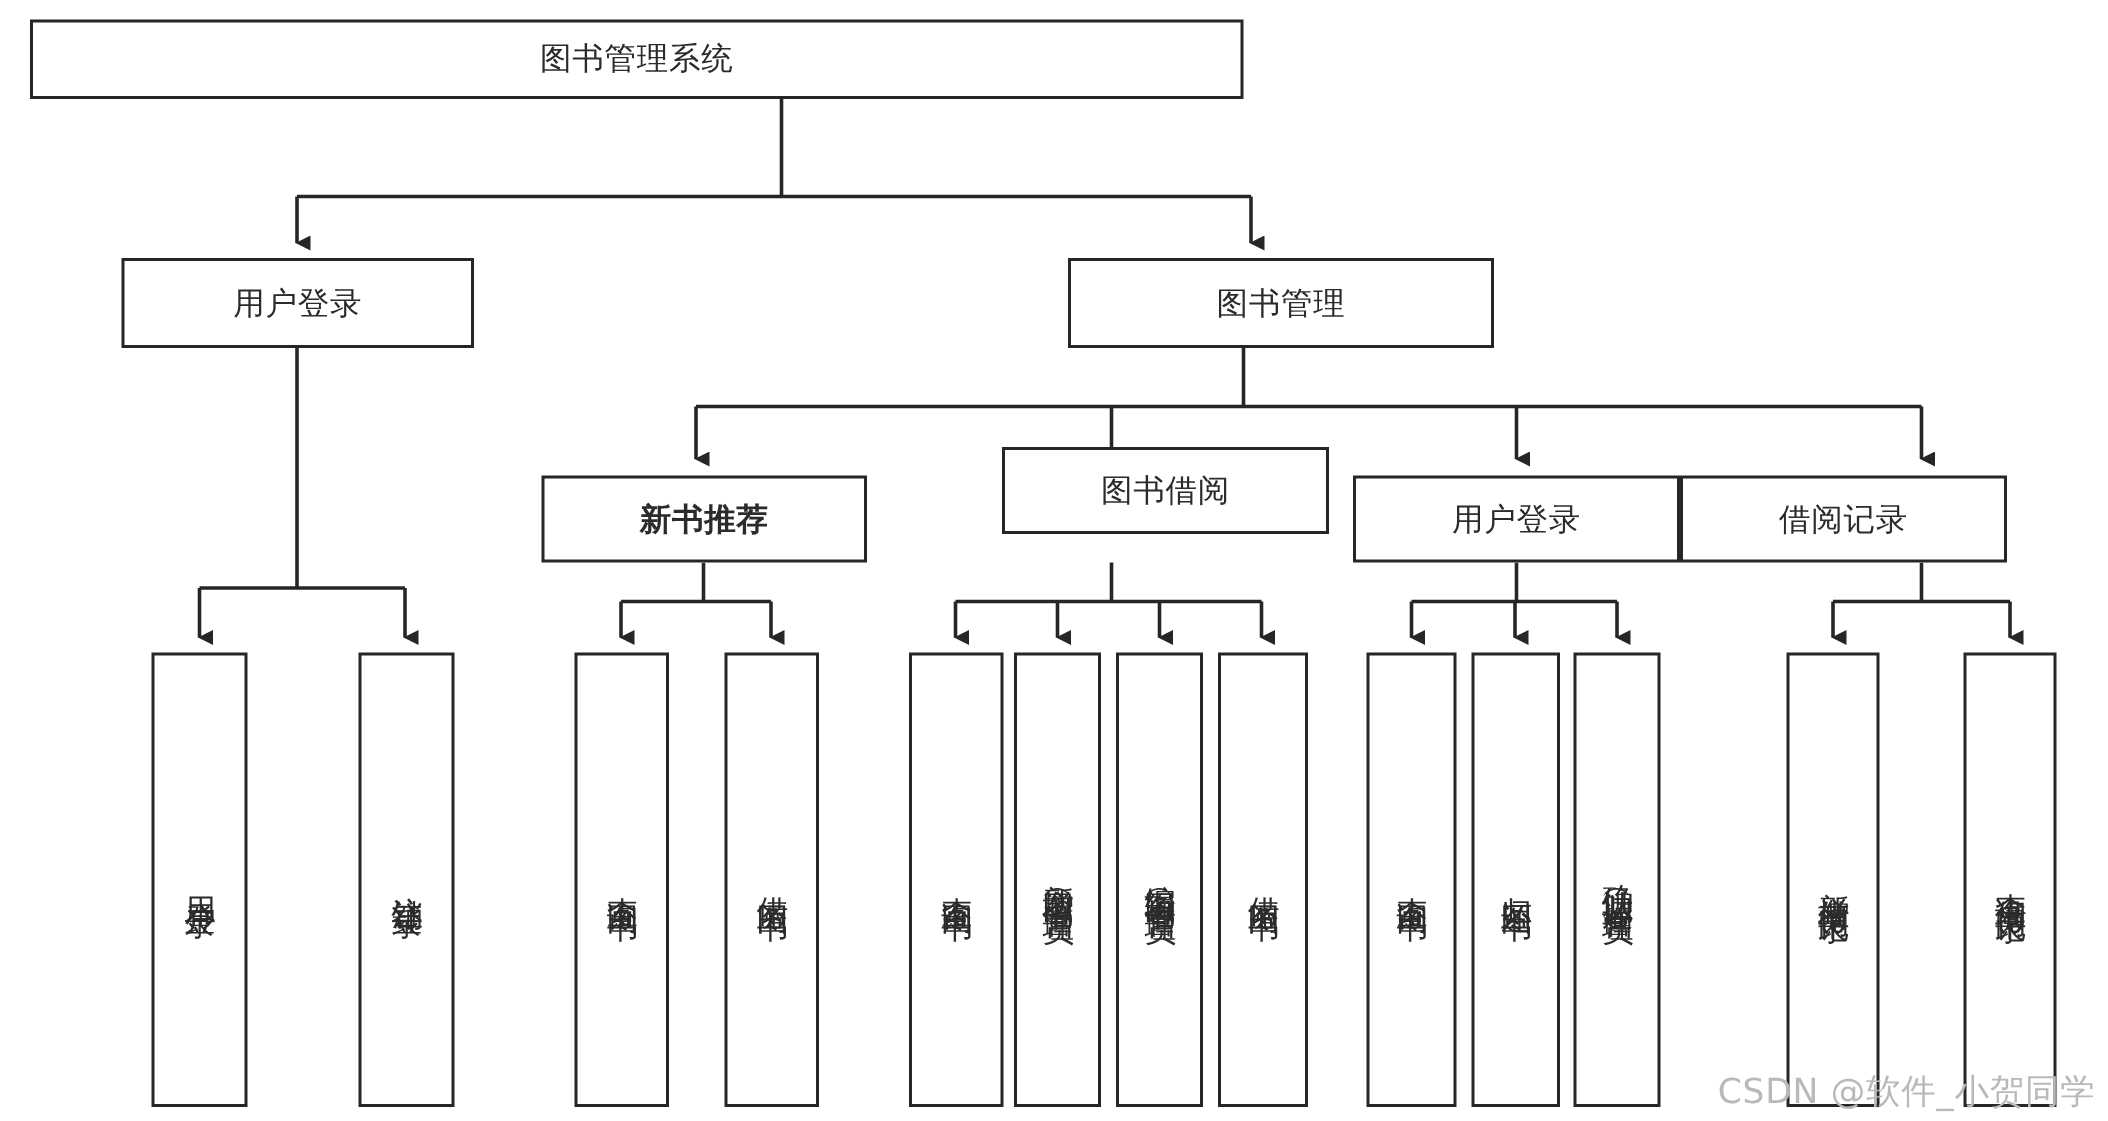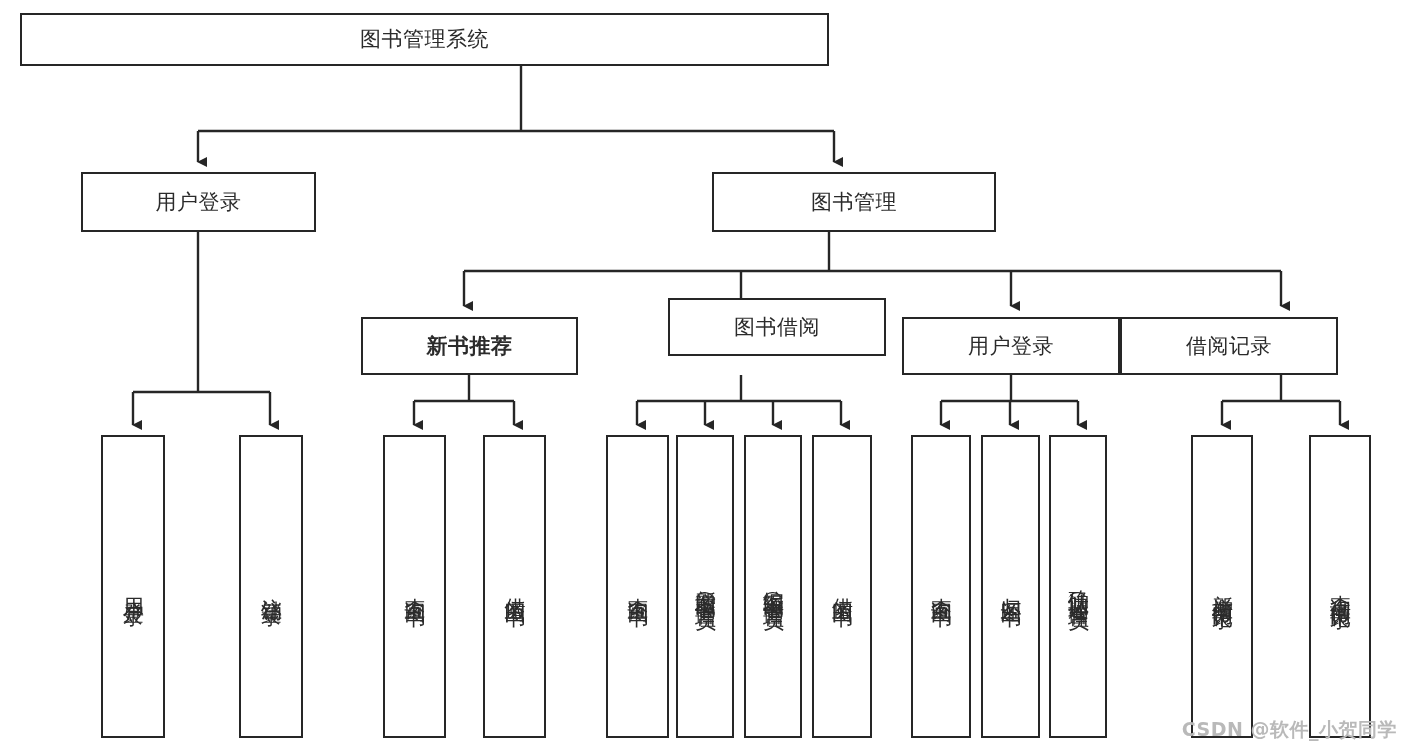--- a/index.html
+++ b/index.html
@@ -61,26 +61,25 @@
     -webkit-text-orientation: upright;
     line-height: 1.0;
     letter-spacing: 3px;
     font-size: 21px;
     max-height: 100%;
   }
   .watermark {
     position: absolute;
     right: 8px;
     bottom: 4px;
-    font-size: 19px;
+    font-size: 23px;
     color: #b9b9b9;
     z-index: 5;
     white-space: nowrap;
     letter-spacing: 0.5px;
-    font-weight: bold;
   }
 </style>
 </head>
 <body>
 
 <div id="canvas">
 
   <svg id="wires" viewBox="0 0 1405 747" width="1405" height="747">
     <defs>
       <marker id="ah" markerWidth="11" markerHeight="11" refX="5" refY="9" orient="auto" markerUnits="userSpaceOnUse">

